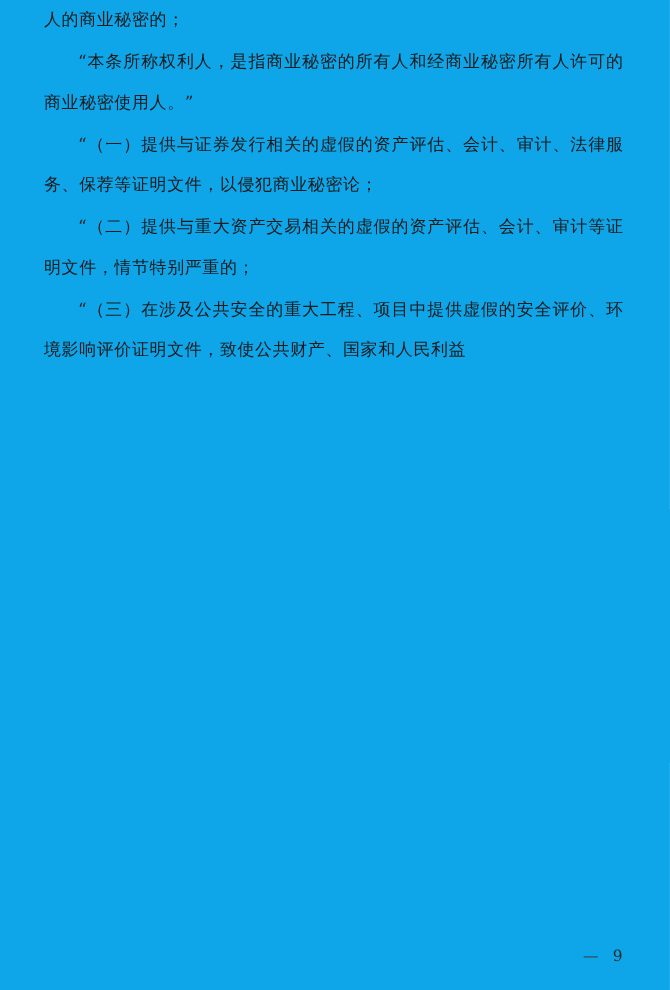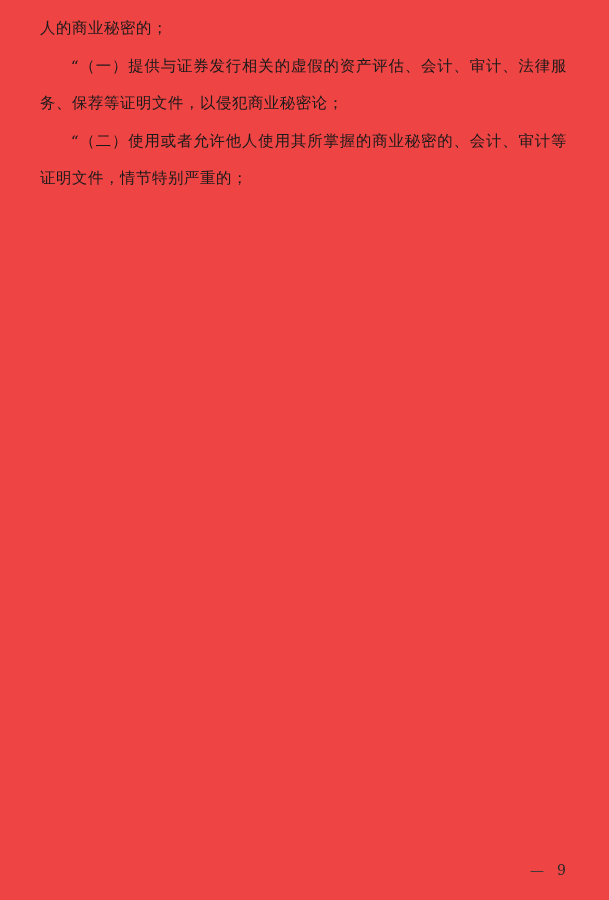--- a/index.html
+++ b/index.html
@@ -12,22 +12,22 @@
     background: #ffffff;
     font-family: "DejaVu Serif", "Liberation Serif", serif;
     color: #1a1a1a;
     overflow: hidden;
   }
   .page {
     position: relative;
     width: 609px;
     height: 900px;
     box-sizing: border-box;
-    padding: 10px 42px 0 40px;
-    background: #ef4444;
+    padding: 0 42px 0 40px;
+    background: #0ea5e9;
   }
   .doc-body {
     font-size: 15.4px;
     line-height: 37.5px;
     letter-spacing: 0.6px;
     text-align: justify;
     text-justify: inter-character;
   }
   .para {
     margin: 0;
@@ -67,30 +67,36 @@
 
 <div class="page">
   <div class="doc-body">
 
     <p class="para first-line-continued">
       <span>人的商业秘密的；</span>
     </p>
 
 
 
+    <p class="para">
+      <span>“本条所称权利人，是指商业秘密的所有人和经商业秘密所有人许可的商业秘密使用人。”</span>
+    </p>
 
 
 
     <p class="para">
       <span>“（一）提供与证券发行相关的虚假的资产评估、会计、审计、法律服务、保荐等证明文件，以侵犯商业秘密论；</span>
     </p>
 
     <p class="para">
-      <span>“（二）使用或者允许他人使用其所掌握的商业秘密的、会计、审计等证明文件，情节特别严重的；</span>
+      <span>“（二）提供与重大资产交易相关的虚假的资产评估、会计、审计等证明文件，情节特别严重的；</span>
     </p>
 
+    <p class="para">
+      <span>“（三）在涉及公共安全的重大工程、项目中提供虚假的安全评价、环境影响评价证明文件，致使公共财产、国家和人民利益</span>
+    </p>
 
   </div>
 
   <div class="footer">
     <span class="dash">—</span><span class="page-number">9</span>
   </div>
 </div>
 
 </body></html>

